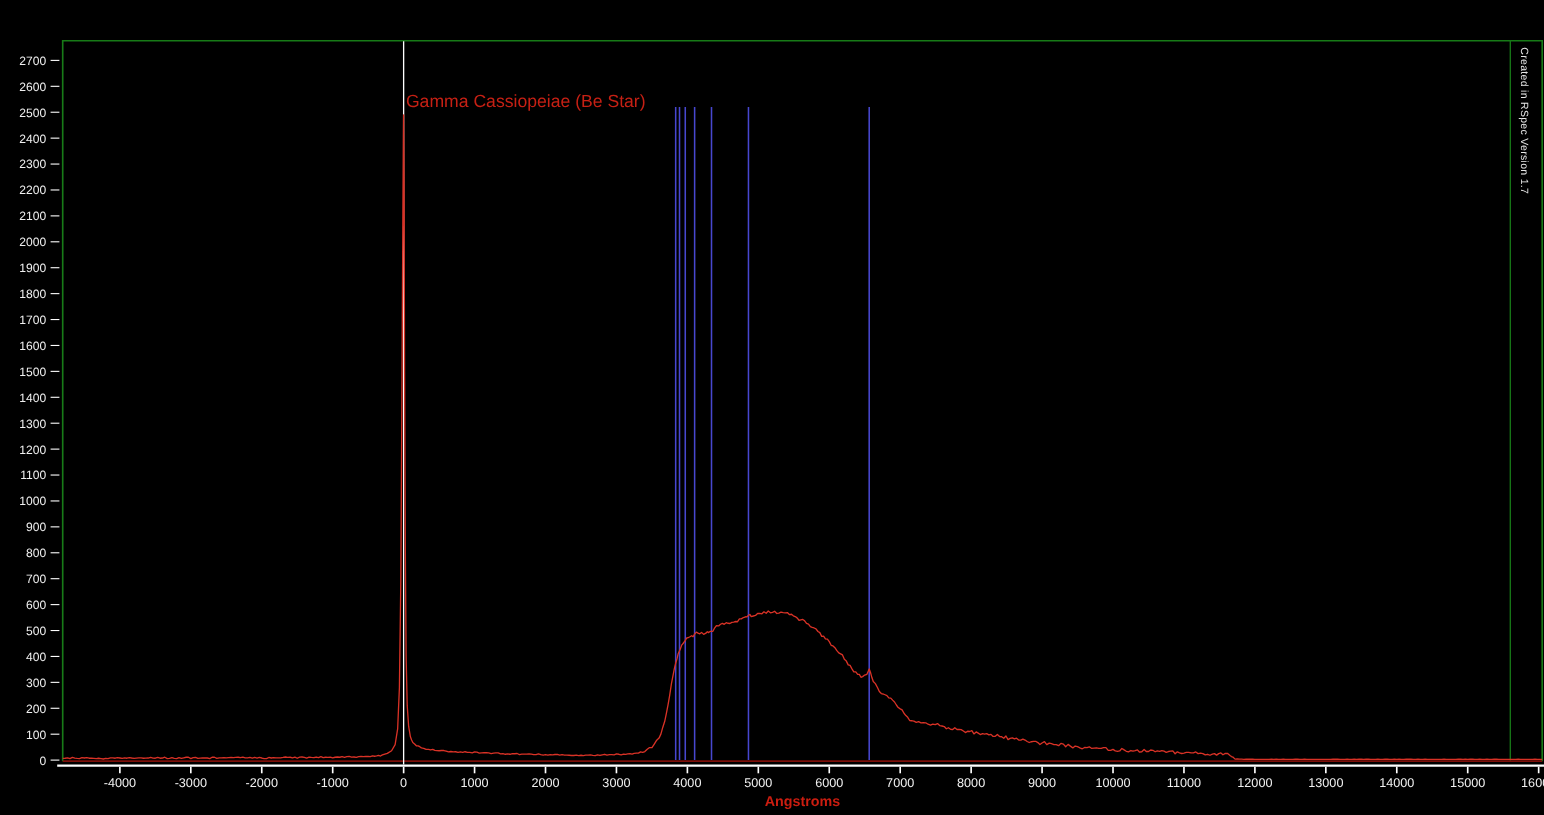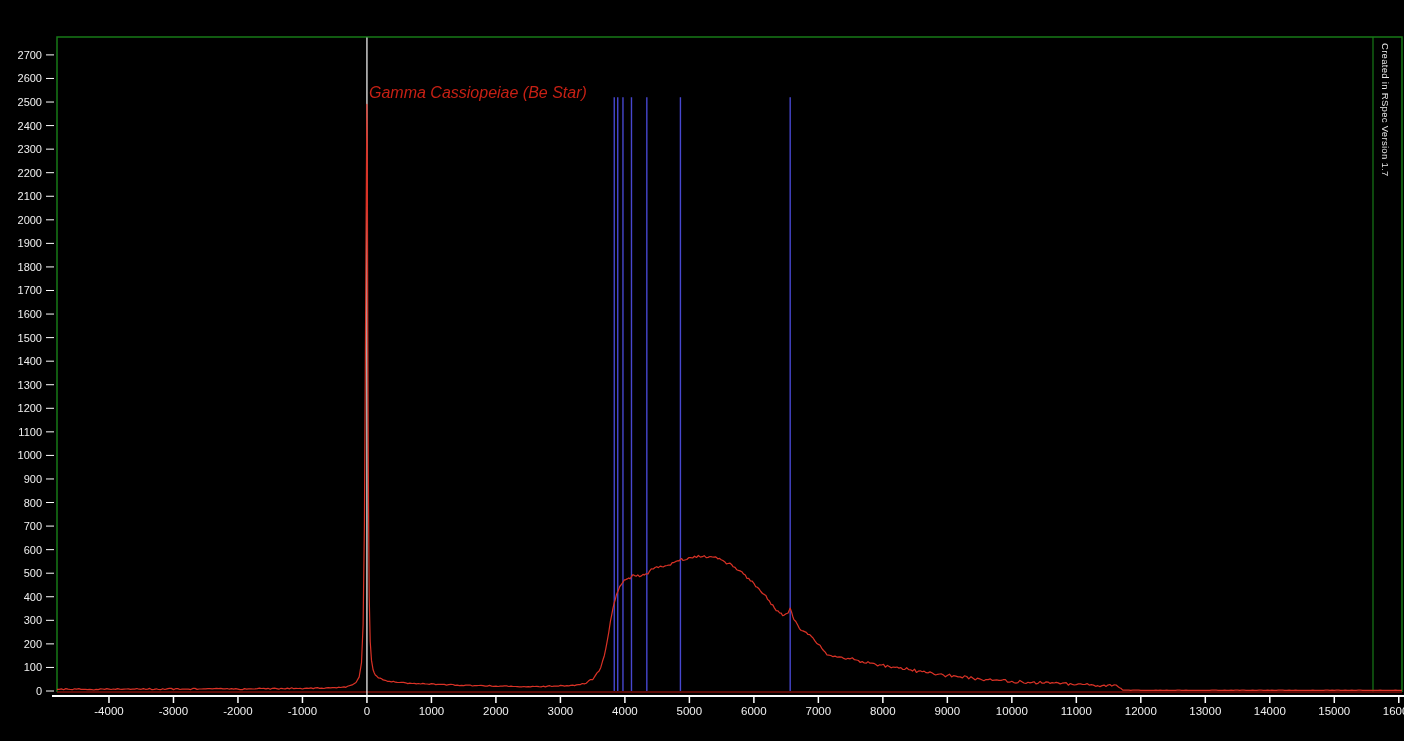--- a/index.html
+++ b/index.html
@@ -1,21 +1,21 @@
 <!DOCTYPE html>
 <html><head>
 <meta charset="utf-8">
 <style>
   html,body{margin:0;padding:0;background:#000;}
   .stage{position:relative;width:1404px;height:741px;background:#000;overflow:hidden;
          font-family:"Liberation Sans",sans-serif;}
   .stage svg{position:absolute;left:0;top:0;}
   .chart-title{position:absolute;left:57px;width:1345px;top:4px;text-align:center;
           color:#ffffff;font-size:18px;letter-spacing:.5px;}
-  .annotation{position:absolute;left:369px;top:84px;color:#c62014;font-size:16px;white-space:nowrap;font-style:italic;}
+  .annotation{position:absolute;left:369px;top:84px;color:#c62014;font-size:16px;white-space:nowrap;}
   .xlabel{position:absolute;left:57px;width:1345px;top:721px;text-align:center;
           color:#cc1d10;font-size:13px;font-weight:bold;}
   .credit{position:absolute;left:1380px;top:43px;color:#e8e8e8;font-size:9.5px;
           writing-mode:vertical-rl;white-space:nowrap;letter-spacing:.3px;}
 </style>
 </head>
 <body>
 
 <div class="stage">
   <svg id="plot-svg" width="1404" height="741">
@@ -139,14 +139,15 @@
         <line x1="790.1849347909474" y1="97.31123919308357" x2="790.1849347909474" y2="691" stroke="#4747cf" stroke-width="1.4"></line>
       </g>
       <g>
         <line x1="366.9381472957422" y1="37.5" x2="366.9381472957422" y2="695" stroke="#ffffff" stroke-width="1.2"></line>
       </g>
       <g>
         <polyline points="57.0,689.4 59.2,689.3 61.4,688.9 63.6,689.7 65.8,688.6 68.0,689.2 70.2,689.5 72.3,689.7 74.5,688.8 76.7,689.1 78.9,688.7 81.0,689.3 83.2,689.3 85.3,689.4 87.5,689.6 89.6,689.3 91.8,689.6 93.9,690.0 96.1,689.4 98.2,689.6 100.4,688.9 102.5,689.0 104.7,689.3 106.8,688.7 109.0,689.1 111.1,689.5 113.3,689.0 115.4,689.3 117.6,688.7 119.7,689.1 121.9,689.4 124.0,689.2 126.2,689.0 128.3,688.9 130.5,689.3 132.6,689.2 134.8,689.1 136.9,688.5 139.1,689.2 141.2,689.3 143.4,688.6 145.5,689.3 147.7,689.1 149.8,688.4 152.0,689.7 154.1,689.4 156.3,688.8 158.4,689.5 160.6,689.7 162.7,688.7 164.9,689.5 167.0,688.9 169.2,688.4 171.3,688.4 173.5,689.6 175.6,688.7 177.8,688.6 179.9,689.5 182.1,689.2 184.2,689.0 186.4,689.1 188.5,689.1 190.7,689.6 192.8,688.4 195.0,688.4 197.1,689.4 199.3,689.0 201.4,689.0 203.6,688.8 205.7,688.9 207.9,688.7 210.0,688.6 212.2,688.8 214.3,688.6 216.5,688.4 218.6,688.7 220.8,688.3 222.9,688.9 225.1,688.9 227.2,688.5 229.4,689.2 231.5,688.6 233.7,689.2 235.8,688.6 238.0,689.1 240.1,689.7 242.3,689.7 244.4,688.6 246.6,689.1 248.7,688.8 250.9,688.9 253.0,689.0 255.2,688.9 257.3,688.6 259.5,688.2 261.6,688.5 263.8,688.4 265.9,688.9 268.1,688.3 270.2,689.3 272.4,688.3 274.5,688.2 276.7,688.6 278.8,689.2 281.0,688.3 283.1,688.6 285.3,688.8 287.4,688.2 289.6,688.8 291.7,687.8 293.8,688.7 296.0,688.4 298.1,688.5 300.3,688.4 302.4,689.0 304.6,688.4 306.7,688.2 308.9,688.4 311.0,687.9 313.2,688.6 315.3,687.9 317.5,687.7 319.6,688.3 321.8,688.2 323.9,688.5 326.1,687.9 328.2,687.7 330.4,687.9 332.5,687.7 334.7,687.7 336.6,687.9 338.6,687.2 340.5,687.5 342.4,687.2 344.2,686.8 345.9,687.3 347.6,686.3 352.1,684.9 356.0,682.5 359.2,676.9 361.5,662.7 363.1,625.0 364.4,526.1 365.3,373.0 366.2,208.0 366.7,130.3 366.9,104.4 367.3,160.9 367.8,337.6 368.5,502.5 369.2,596.8 370.2,641.5 371.5,660.4 373.1,669.8 374.2,672.7 375.3,675.0 376.9,676.3 378.5,678.0 380.1,678.1 381.6,678.8 383.1,679.9 385.2,680.3 387.4,681.3 389.5,681.3 391.4,681.8 393.4,681.3 395.3,682.2 397.2,682.4 399.2,682.5 401.3,682.3 403.5,682.3 405.6,682.8 407.8,683.6 409.9,683.2 412.1,683.5 414.2,683.4 416.4,683.9 418.5,683.5 420.7,684.0 422.8,683.4 425.0,683.9 427.1,684.0 429.3,684.4 431.4,683.6 433.6,683.8 435.7,684.6 437.9,684.4 440.0,684.3 442.2,684.3 444.3,684.4 446.5,685.1 448.6,684.6 450.8,684.4 452.9,684.5 455.1,685.4 457.2,685.1 459.4,685.7 461.5,685.4 463.7,685.7 465.8,685.1 468.0,685.2 470.1,685.0 472.3,686.0 474.4,685.6 476.6,685.6 478.7,685.5 480.9,685.4 483.0,685.6 485.2,686.1 487.3,686.1 489.5,685.4 491.6,686.1 493.8,686.4 495.9,686.1 498.1,686.5 500.2,686.1 502.4,686.2 504.5,685.9 506.7,685.9 508.8,686.5 511.0,686.1 513.1,686.5 515.3,686.5 517.4,686.6 519.6,686.8 521.7,686.8 523.9,686.5 526.0,686.9 528.2,686.6 530.3,686.9 532.5,686.4 534.6,686.5 536.8,686.3 538.9,686.7 541.1,686.9 543.2,686.2 545.4,686.8 547.5,686.2 549.7,685.7 551.8,686.5 554.0,686.1 556.1,686.0 558.3,686.2 560.4,685.4 562.6,685.7 564.7,686.2 566.9,685.6 568.8,685.8 570.7,685.4 572.7,685.2 574.6,685.6 576.5,684.9 578.5,684.7 580.4,684.6 582.3,683.5 584.3,683.9 586.2,683.2 588.4,681.1 590.5,679.6 592.7,679.7 594.8,676.4 597.0,672.9 599.1,671.0 600.8,667.4 602.5,661.3 604.3,655.7 605.8,648.6 607.3,640.7 608.8,632.1 610.4,621.4 612.0,613.3 613.1,607.6 614.3,602.7 615.4,599.1 616.5,594.4 618.4,590.2 619.7,586.5 621.0,585.0 623.0,582.2 624.3,579.9 625.5,579.8 627.2,578.9 628.8,577.9 630.1,578.8 631.5,576.5 633.0,574.7 634.6,575.6 636.2,576.2 637.8,574.9 639.7,576.7 641.7,575.6 643.0,574.3 644.2,575.1 645.5,574.0 646.8,573.9 648.1,573.9 649.4,571.3 651.3,568.8 653.3,569.0 655.0,567.5 656.7,566.7 658.4,567.6 660.2,566.1 661.9,566.6 663.6,566.8 665.3,565.8 667.0,565.5 668.8,565.0 670.5,565.2 672.2,562.6 673.9,562.6 675.8,561.4 677.8,560.7 679.1,560.8 680.4,559.3 681.7,558.6 682.9,560.5 684.9,560.0 686.8,559.5 688.7,557.7 690.7,557.7 692.6,558.0 694.5,556.2 696.5,557.5 698.4,555.5 700.4,557.1 702.3,556.7 704.2,555.7 706.2,557.7 708.1,557.4 710.0,556.5 712.0,556.9 713.9,557.2 715.8,556.9 717.8,558.8 719.5,558.4 721.2,559.8 722.9,560.5 724.6,561.7 726.4,563.9 728.1,563.5 729.8,563.1 731.5,564.4 733.2,566.8 735.0,567.4 736.7,569.7 738.4,570.4 740.1,570.9 741.8,571.7 743.6,574.1 745.3,575.1 747.0,578.5 748.7,578.4 750.4,580.8 752.2,581.1 753.9,583.3 755.6,586.6 757.3,587.2 759.0,588.8 760.8,591.5 762.5,593.5 764.2,594.4 765.9,595.4 767.6,599.4 769.4,601.0 771.1,604.4 772.8,604.9 774.5,608.1 776.2,610.7 778.0,610.8 779.7,613.0 781.2,613.1 782.7,615.7 784.2,615.1 786.1,613.7 788.1,613.0 790.2,608.1 791.6,612.1 792.7,616.2 793.9,619.6 795.8,621.5 797.7,625.0 799.4,628.6 801.2,630.5 802.9,630.9 804.6,631.6 806.3,632.4 808.0,634.5 809.8,634.7 811.5,636.5 813.2,638.2 814.9,640.9 816.6,643.2 818.4,644.4 820.1,645.3 821.8,648.4 823.5,650.5 825.2,652.1 827.0,655.0 828.7,655.2 830.8,655.5 833.0,656.7 835.1,656.1 837.3,657.2 839.4,656.9 841.6,657.1 843.7,658.4 845.9,659.2 848.0,658.3 850.2,658.8 852.3,657.8 854.5,659.7 856.4,660.0 858.4,660.5 860.3,662.5 862.2,661.6 864.2,663.0 866.1,663.2 868.0,661.6 870.0,663.2 871.9,663.1 873.8,663.3 875.8,664.5 877.7,666.0 879.6,664.8 881.6,665.0 883.5,664.3 885.4,667.2 887.4,665.4 889.3,666.5 891.2,667.8 893.2,667.0 895.1,667.3 897.0,667.0 899.0,668.1 900.9,667.6 902.8,669.5 904.8,669.4 906.7,667.7 908.7,669.6 910.6,669.8 912.5,671.1 914.5,669.1 916.4,672.4 918.3,671.2 920.3,670.8 922.2,671.7 924.1,671.1 926.1,672.7 928.0,672.9 929.9,671.9 931.9,672.8 933.8,674.1 935.7,675.0 937.7,674.3 939.6,674.0 941.5,673.9 943.5,675.1 945.4,676.8 947.3,675.5 949.5,674.2 951.6,676.9 953.8,675.6 955.9,676.1 958.1,676.9 960.2,676.9 962.4,677.9 964.5,675.8 966.7,676.5 968.8,678.9 971.0,676.7 973.1,678.3 975.3,679.9 977.4,678.2 979.6,678.8 981.7,679.8 983.9,680.7 986.0,679.5 988.2,679.6 990.3,678.9 992.5,680.4 994.6,680.1 996.8,679.9 998.9,680.4 1001.1,680.4 1003.2,679.7 1005.4,679.7 1007.5,682.2 1009.7,682.2 1011.8,681.3 1013.9,682.6 1015.9,683.1 1017.9,682.7 1019.9,680.4 1021.9,681.7 1023.9,683.0 1025.9,683.5 1028.0,682.3 1030.0,682.9 1032.0,682.4 1034.0,681.7 1036.0,683.8 1038.0,683.4 1040.1,681.4 1042.1,683.2 1044.1,683.2 1046.1,681.8 1048.1,682.1 1050.1,683.4 1052.1,682.6 1054.2,683.0 1056.2,682.4 1058.2,682.9 1060.2,683.9 1062.2,683.2 1064.2,682.8 1066.2,682.6 1068.3,685.2 1070.3,683.5 1072.3,684.4 1074.3,685.0 1076.3,684.6 1078.5,683.9 1080.6,683.9 1082.8,684.5 1084.9,684.5 1087.1,683.6 1089.2,685.1 1091.4,684.7 1093.5,685.1 1095.7,686.3 1097.8,685.7 1100.0,686.6 1102.1,685.6 1104.1,685.1 1106.0,686.5 1107.9,685.1 1109.9,684.5 1111.8,686.1 1113.9,684.9 1116.1,685.0 1118.2,686.8 1119.5,687.8 1120.8,688.2 1122.8,690.1 1124.8,690.0 1126.8,690.1 1128.8,690.1 1130.8,690.3 1132.8,690.2 1134.8,690.2 1136.8,690.1 1138.8,690.2 1140.8,690.3 1143.0,690.3 1145.1,690.3 1147.3,690.3 1149.4,690.3 1151.6,690.3 1153.7,690.4 1155.9,690.2 1158.0,690.3 1160.2,690.2 1162.3,690.4 1164.5,690.3 1166.6,690.2 1168.8,690.3 1170.9,690.3 1173.1,690.3 1175.2,690.3 1177.4,690.2 1179.5,690.2 1181.7,690.4 1183.8,690.4 1186.0,690.2 1188.1,690.3 1190.3,690.3 1192.4,690.3 1194.6,690.4 1196.7,690.4 1198.9,690.3 1201.0,690.3 1203.2,690.4 1205.3,690.3 1207.5,690.4 1209.6,690.4 1211.8,690.2 1213.9,690.2 1216.1,690.2 1218.2,690.3 1220.4,690.3 1222.5,690.3 1224.7,690.2 1226.8,690.3 1229.0,690.3 1231.1,690.2 1233.3,690.3 1235.4,690.2 1237.6,690.2 1239.7,690.3 1241.9,690.2 1244.0,690.2 1246.1,690.3 1248.3,690.3 1250.4,690.4 1252.6,690.2 1254.7,690.4 1256.9,690.3 1259.0,690.2 1261.2,690.2 1263.3,690.3 1265.5,690.3 1267.6,690.2 1269.8,690.3 1271.9,690.2 1274.1,690.3 1276.2,690.3 1278.4,690.2 1280.5,690.2 1282.7,690.2 1284.8,690.4 1287.0,690.4 1289.1,690.2 1291.3,690.3 1293.4,690.3 1295.6,690.2 1297.7,690.3 1299.9,690.4 1302.0,690.3 1304.2,690.4 1306.3,690.3 1308.5,690.4 1310.6,690.3 1312.8,690.2 1314.9,690.3 1317.1,690.3 1319.2,690.3 1321.4,690.3 1323.5,690.4 1325.7,690.2 1327.8,690.2 1330.0,690.4 1332.1,690.2 1334.3,690.3 1336.5,690.2 1338.7,690.2 1340.8,690.3 1343.0,690.3 1345.2,690.2 1347.4,690.4 1349.6,690.3 1351.8,690.2 1353.9,690.3 1356.1,690.3 1358.3,690.2 1360.5,690.2 1362.7,690.3 1364.9,690.4 1367.1,690.3 1369.2,690.4 1371.4,690.3 1373.6,690.3 1375.8,690.3 1378.0,690.3 1380.2,690.2 1382.3,690.3 1384.5,690.3 1386.7,690.4 1388.9,690.4 1391.1,690.3 1393.3,690.3 1395.4,690.2 1397.6,690.4 1399.8,690.3 1402.0,690.3" fill="none" stroke="#d93226" stroke-width="1.2" stroke-linejoin="round"></polyline>
       </g>
     </svg>
   <div class="annotation">Gamma Cassiopeiae (Be Star)</div>
+  <div class="xlabel">Angstroms</div>
   <div class="credit">Created in RSpec Version 1.7</div>
 </div>
 
 </body></html>

